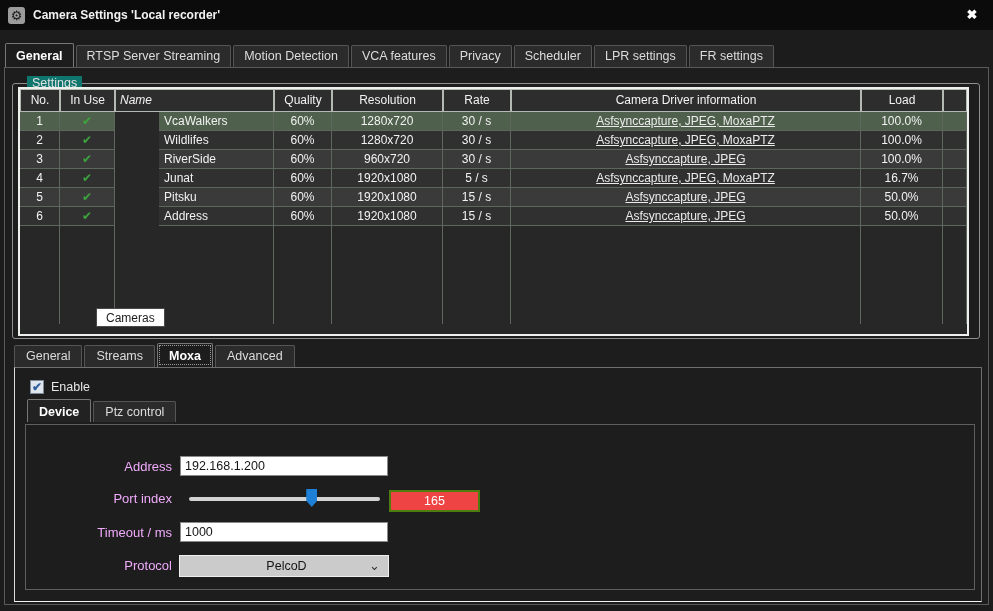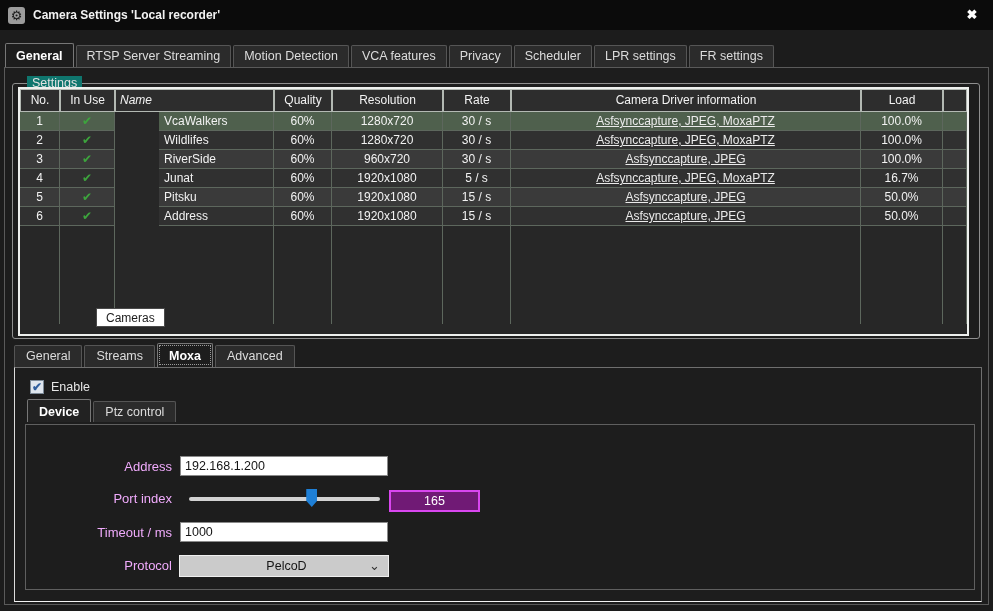--- a/index.html
+++ b/index.html
@@ -146,21 +146,21 @@
     position:absolute; left:189px; top:497px; width:191px; height:4px;
     background:#d2d2d2; border-radius:2px; cursor:pointer;
   }
   .slider-thumb {
     position:absolute; top:-8px; width:11px; height:18px; background:#1e7fd6;
     clip-path:polygon(0 0, 100% 0, 100% 65%, 50% 100%, 0 65%);
     cursor:grab;
   }
   .value-box {
     position:absolute; left:389px; top:490px; width:91px; height:22px;
-    background:#701a75; border:2px solid #d946ef; color:#ffffff;
+    background:#ef4444; border:2px solid #4d7c0f; color:#ffffff;
     text-align:center; line-height:18px; font-size:12.5px;
   }
   .combo {
     position:absolute; left:179px; top:555px; width:210px; height:22px;
     background:#cbcbcb; border:1px solid #efefef; color:#151515;
     font-size:12.5px; line-height:20px; padding-left:5px; cursor:pointer;text-align:center;
   }
   .combo .chev {
     position:absolute; right:8px; top:0px; color:#333; font-size:13px; line-height:20px;
   }

